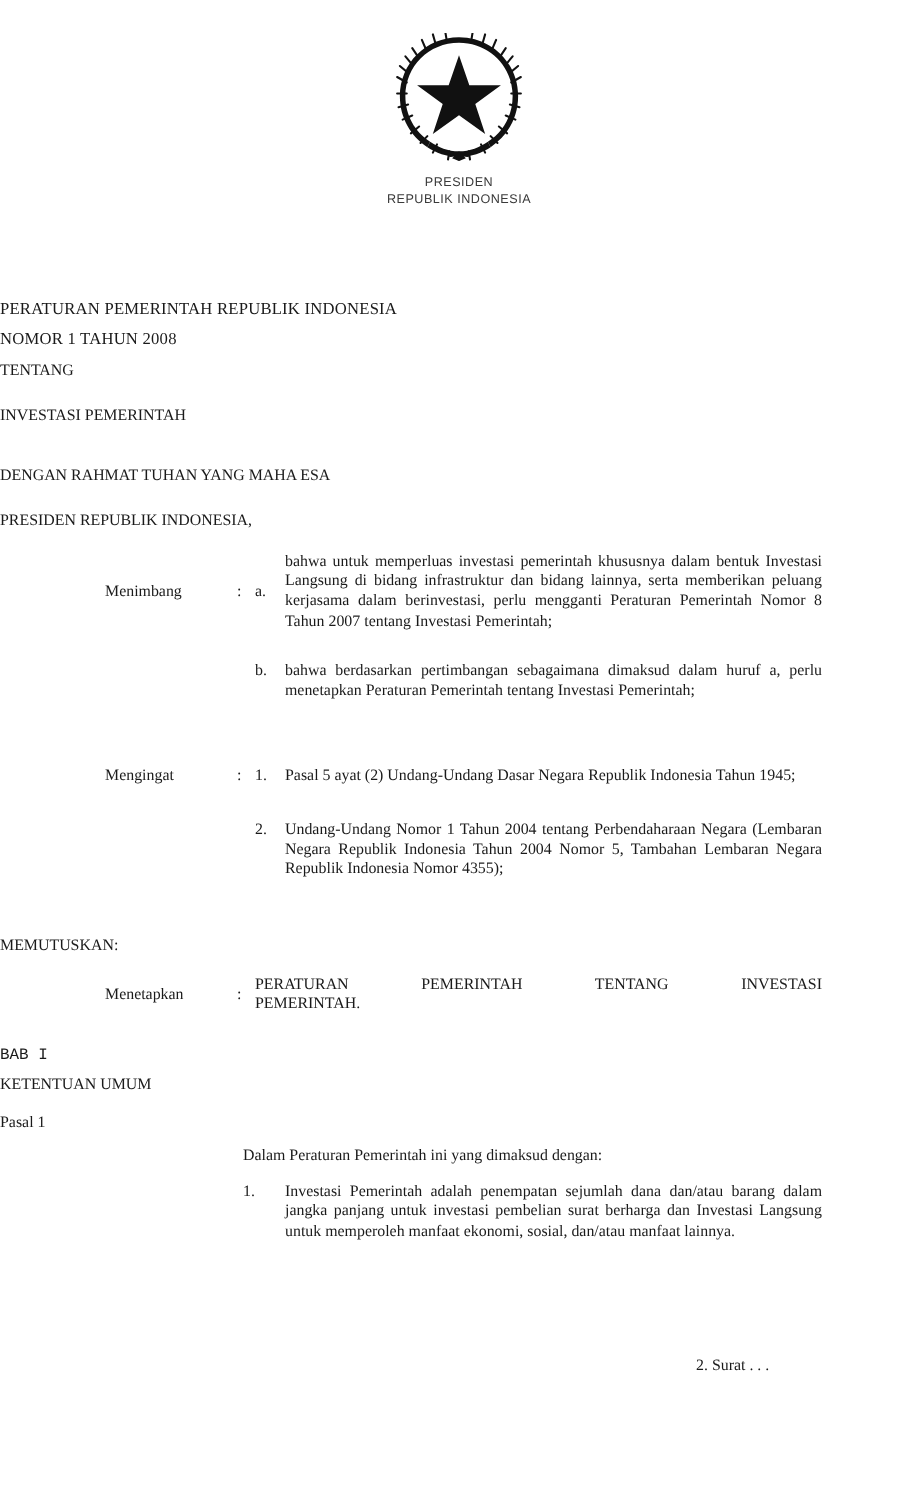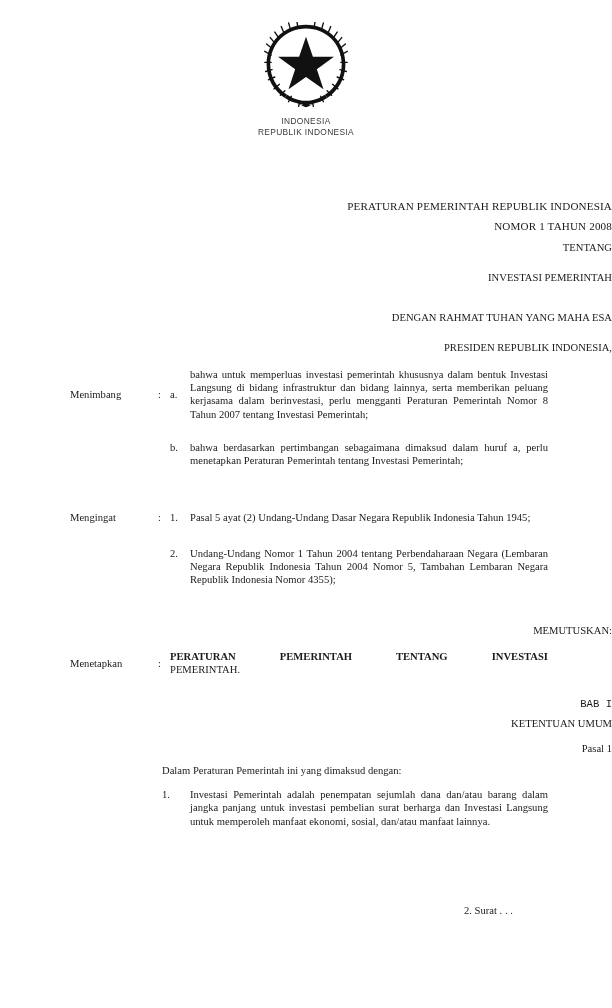--- a/index.html
+++ b/index.html
@@ -45,21 +45,21 @@
     letter-spacing: 0.35px;
     color: #3a3a3a;
   }
   .emblem-caption div { white-space: nowrap; }
 
   
   .center {
     position: absolute;
     left: 0;
     width: 612px;
-    text-align: right;
+    text-align: left;
   }
   .t11 { font-size: 11.1px; }
   .t105 { font-size: 10.6px; }
 
   
   .title-line {
     letter-spacing: 0.15px;
   }
 
   
@@ -143,21 +143,20 @@
   .footer-catch {
     position: absolute;
     font-size: 10.6px;
     white-space: nowrap;
   }
 
   
   .force-justify {
     text-align: justify;
     text-align-last: justify;
-    font-weight: bold;
   }
 </style>
 </head>
 <body>
 
 <div class="page">
 
   <div class="emblem-block">
     <svg class="emblem-svg" viewBox="0 0 100 96" aria-hidden="true">
       <g fill="#111111">
@@ -209,21 +208,21 @@
           <path d="M50 86 l-5 5 l5 2 l5 -2 z"></path>
           <circle cx="44" cy="88" r="2.1"></circle>
           <circle cx="56" cy="88" r="2.1"></circle>
           <circle cx="50" cy="91" r="1.8"></circle>
         </g>
 
         <polygon points="50,15 59.4,42.3 88.1,42.3 64.8,59.2 73.8,86.5 50,69.6 26.2,86.5 35.2,59.2 11.9,42.3 40.6,42.3" transform="translate(0,-3) scale(0.80) translate(12.5,9)"></polygon>
       </g>
     </svg>
     <div class="emblem-caption">
-      <div>INDONESIA</div>
+      <div>PRESIDEN</div>
       <div>REPUBLIK INDONESIA</div>
     </div>
   </div>
 
   <div class="center t11 title-line" style="top:200px;">PERATURAN PEMERINTAH REPUBLIK INDONESIA</div>
   <div class="center t11 title-line" style="top:220px;">NOMOR   1   TAHUN 2008</div>
   <div class="center t105" style="top:242px;">TENTANG</div>
   <div class="center t105" style="top:272px;">INVESTASI PEMERINTAH</div>
 
   <div class="center t105" style="top:312px;">DENGAN RAHMAT TUHAN YANG MAHA ESA</div>

